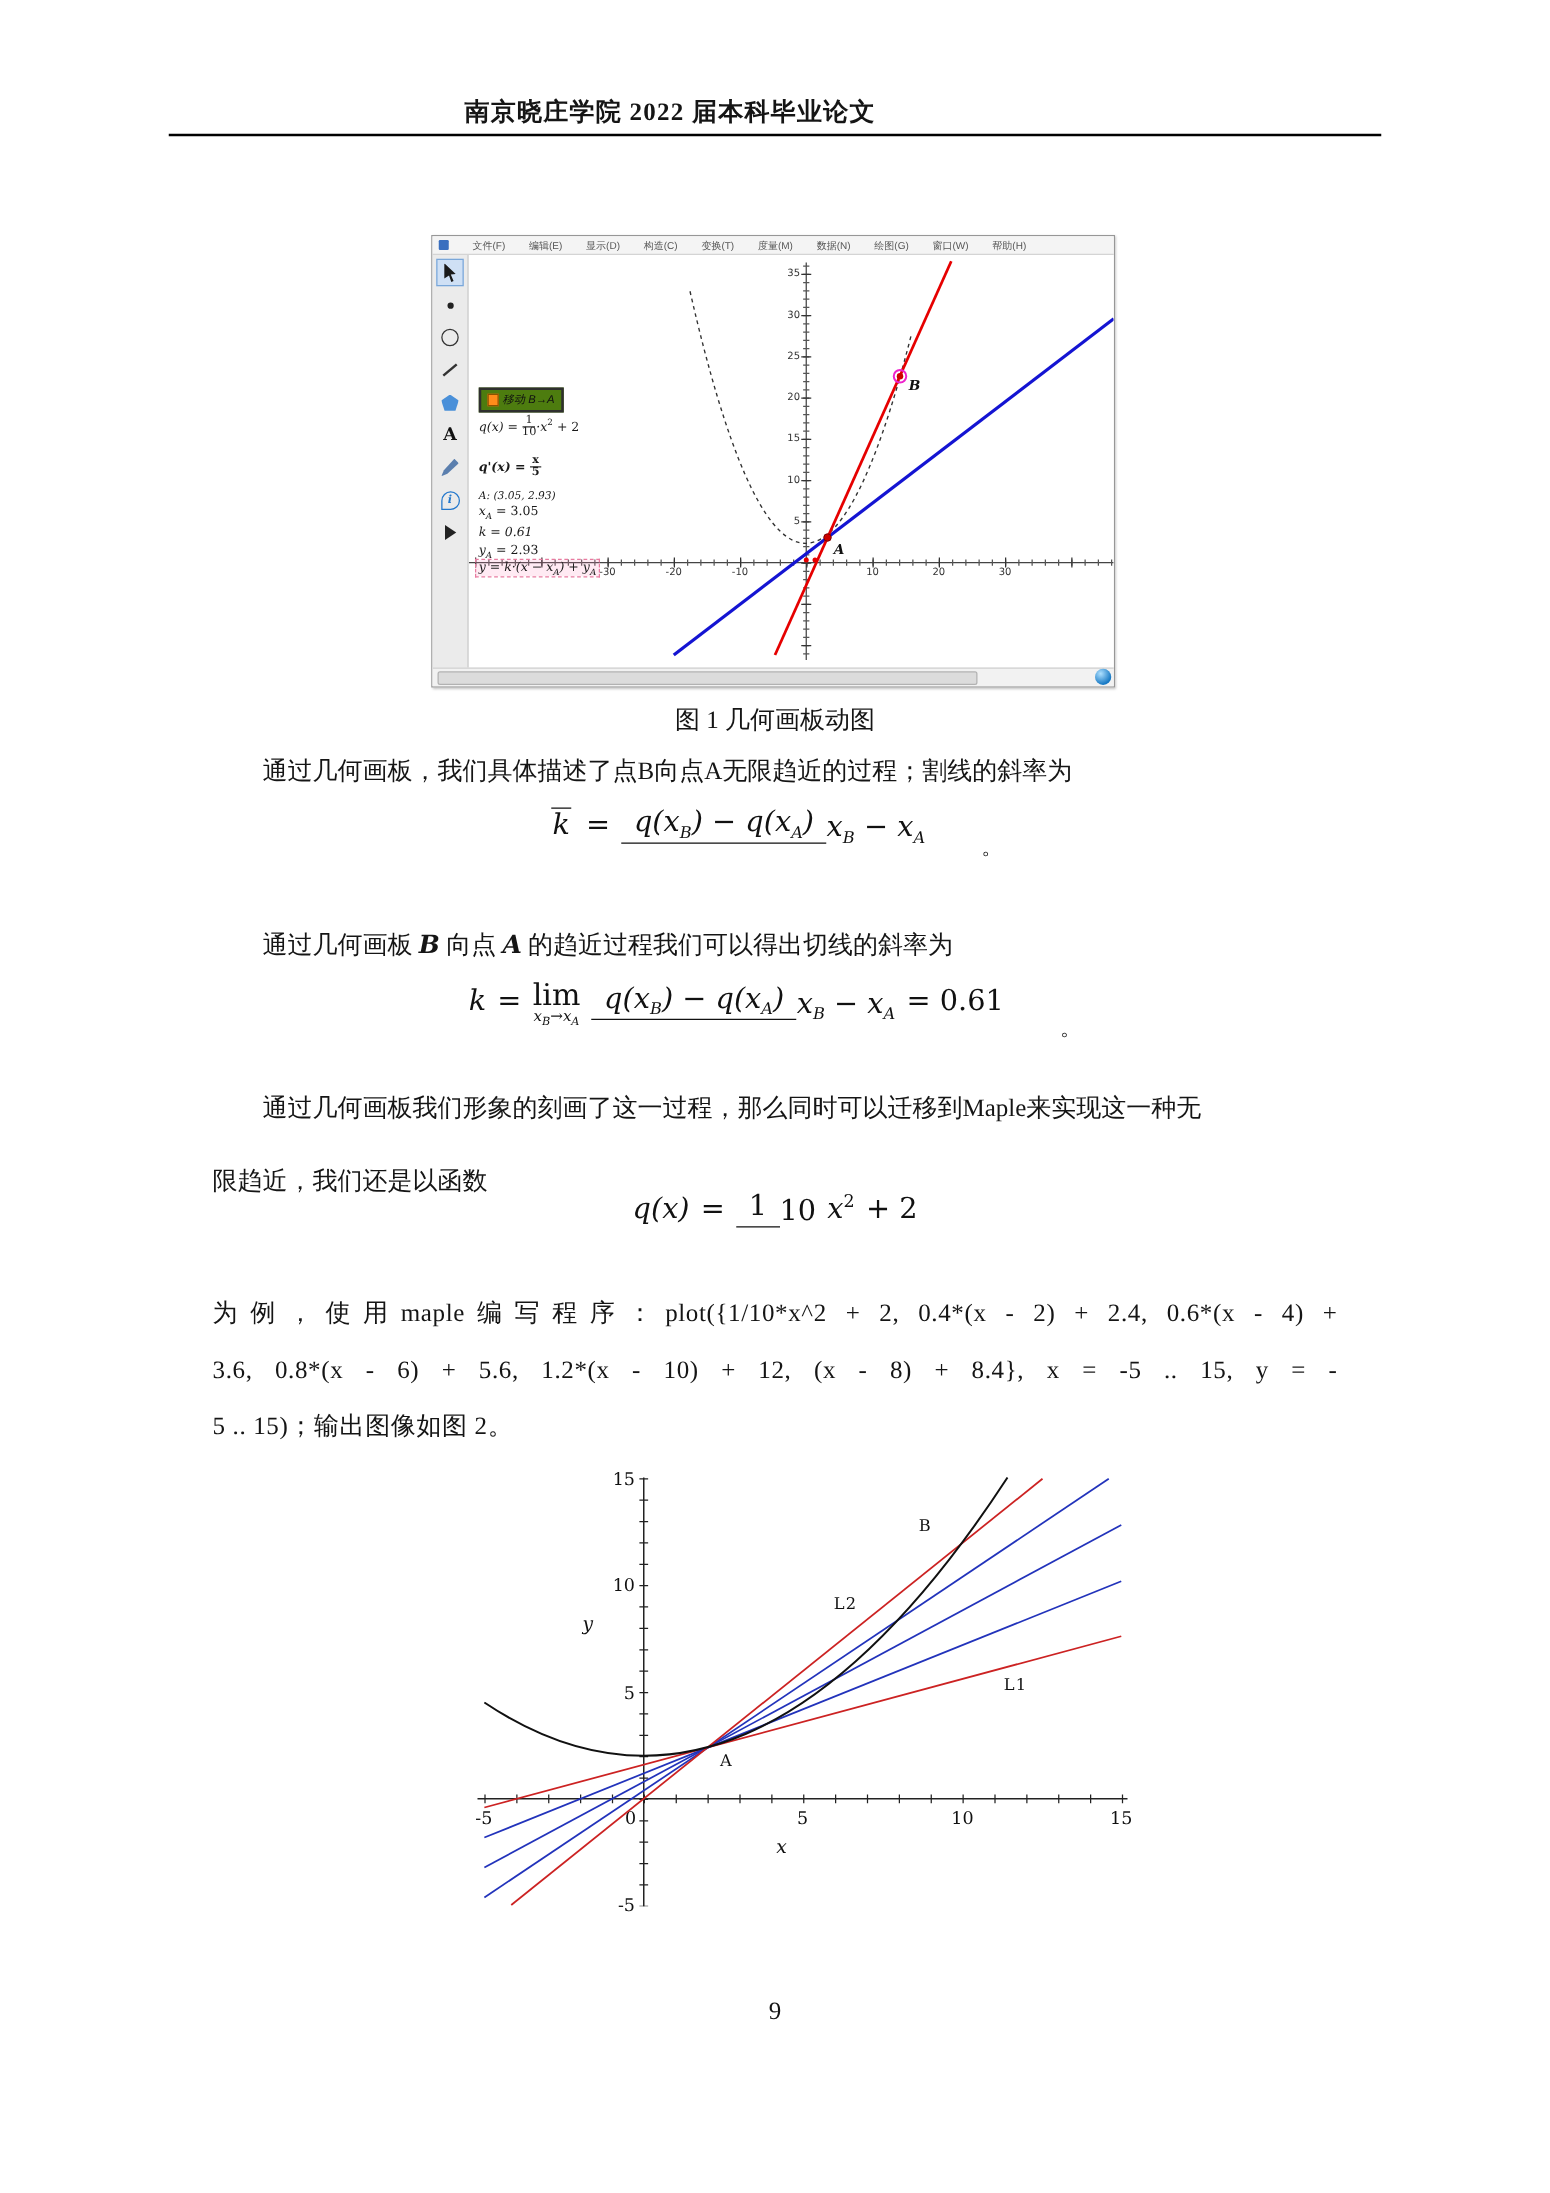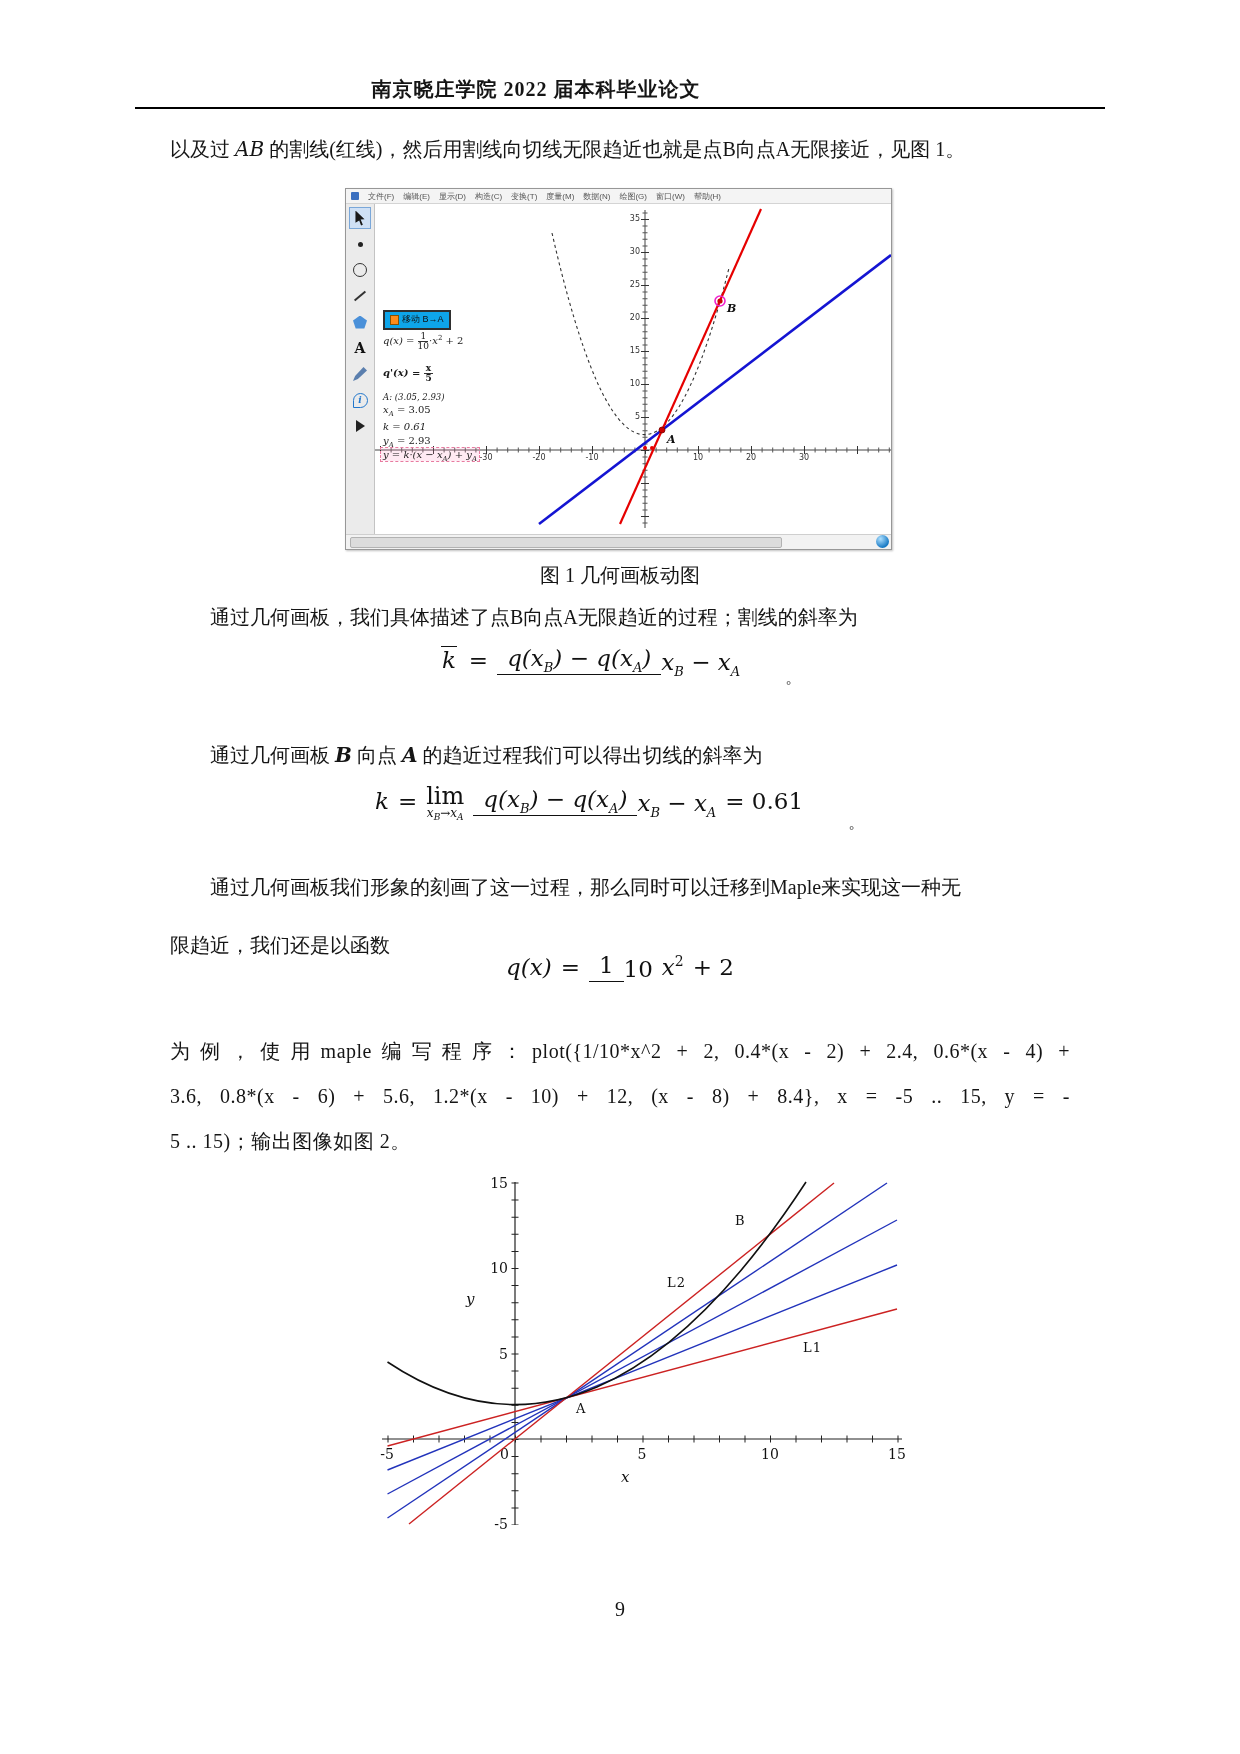--- a/index.html
+++ b/index.html
@@ -31,21 +31,21 @@
   .lim .w{font-size:24px;font-style:normal;}
   .lim .s{font-size:12px;margin-top:-4px;font-style:italic;}
   .period{align-self:flex-end;margin-left:36px;margin-bottom:-14px;font-size:17px;}
   .rm{font-style:normal;}
 
   
   .gsp{position:absolute;left:345px;top:188px;width:545px;height:360px;background:#fff;
        border:1px solid #979797;box-shadow:1px 1px 2px rgba(0,0,0,.25);
        font-family:"Liberation Sans","DejaVu Sans",sans-serif;}
   .gsp-menubar{position:absolute;top:0;left:0;right:0;height:14px;background:#f4f4f4;
-       border-bottom:1px solid #d4d4d4;display:flex;align-items:center;gap:9px;
+       border-bottom:1px solid #d4d4d4;display:flex;align-items:center;gap:19px;
        padding:0 5px;font-size:8px;color:#555;}
   .gsp-appicon{width:8px;height:8px;background:#3a6fbf;border-radius:1px;flex:none;}
   .gsp-menubar span{white-space:nowrap;cursor:default;}
   .gsp-toolbar{position:absolute;top:15px;left:0;bottom:14px;width:28px;background:#ebebeb;
        border-right:1px solid #c3c3c3;display:flex;flex-direction:column;align-items:center;
        padding-top:3px;gap:4px;}
   .tool{width:22px;height:22px;display:flex;align-items:center;justify-content:center;flex:none;}
   .tool.sel{background:#cfe0f5;border:1px solid #7aa7d9;width:20px;height:20px;}
   .cursor-shape{width:13px;height:15px;background:#1a1a1a;
        clip-path:polygon(15% 0,85% 58%,55% 60%,72% 95%,58% 100%,44% 66%,15% 82%);}
@@ -71,43 +71,42 @@
   .gsp-ball{position:absolute;right:2px;bottom:1px;width:13px;height:13px;border-radius:50%;
        background:radial-gradient(circle at 35% 30%,#aee0ff,#1779c4 70%);}
   .gsp-panel{position:absolute;font-size:10px;color:#1a1a1a;line-height:1;
        font-family:"DejaVu Serif",serif;}
   .gsp-panel i{font-style:italic;}
   .gsp-panel sub{font-size:7px;font-style:italic;}
   .mini-frac{display:inline-flex;flex-direction:column;align-items:center;vertical-align:middle;
        font-size:9px;line-height:1.05;}
   .mini-frac .mn{border-bottom:1px solid #333;padding:0 2px;}
   .gsp-btn{position:absolute;left:8px;top:106px;display:flex;align-items:center;gap:3px;
-       background:#0ea5e9;border:2px solid #2f2f2f;padding:1px 5px 2px;font-size:9px;
-       color:#111;cursor:pointer;font-family:"Liberation Sans","DejaVu Sans",sans-serif;}
+       background:#4d7c0f;border:2px solid #2f2f2f;padding:1px 5px 2px;font-size:9px;
+       color:#111;cursor:pointer;font-family:"Liberation Sans","DejaVu Sans",sans-serif;font-style:italic;}
   .gsp-btn .osq{width:7px;height:8px;background:#ff8c1a;border:1px solid #8a5200;flex:none;}
   .eqline{background:rgba(255,140,190,.18);outline:1px dashed #e87ba0;padding:1px 2px;}
 
   
   .maple{position:absolute;left:370px;top:1170px;}
   .t1{font:8px "DejaVu Sans",sans-serif;fill:#333;}
   .glab{font:italic bold 11px "DejaVu Serif",serif;fill:#111;}
   .t2{font:14px "DejaVu Serif",serif;fill:#111;}
   .lab2{font:13px "DejaVu Serif",serif;fill:#111;letter-spacing:1px;}
   .axname{font:italic 15px "DejaVu Serif",serif;fill:#111;}
   .pgnum{position:absolute;left:0;width:1240px;text-align:center;font-size:20px;}
 </style>
 </head>
 <body>
 
 <div class="page">
 
   <div class="hdr">南京晓庄学院 2022 届本科毕业论文</div>
   <div class="hrule"></div>
 
-  <div class="para" style="top:134px;"><span>以及过 </span><i class="v">AB</i><span> 的割线(红线)，然后用割线向切线无限趋近也就是点B向点A无限接近，见图 1。</span></div>
 
   <div class="gsp">
     <div class="gsp-menubar">
       <span class="gsp-appicon"></span>
       <span>文件(F)</span>
       <span>编辑(E)</span>
       <span>显示(D)</span>
       <span>构造(C)</span>
       <span>变换(T)</span>
       <span>度量(M)</span>

